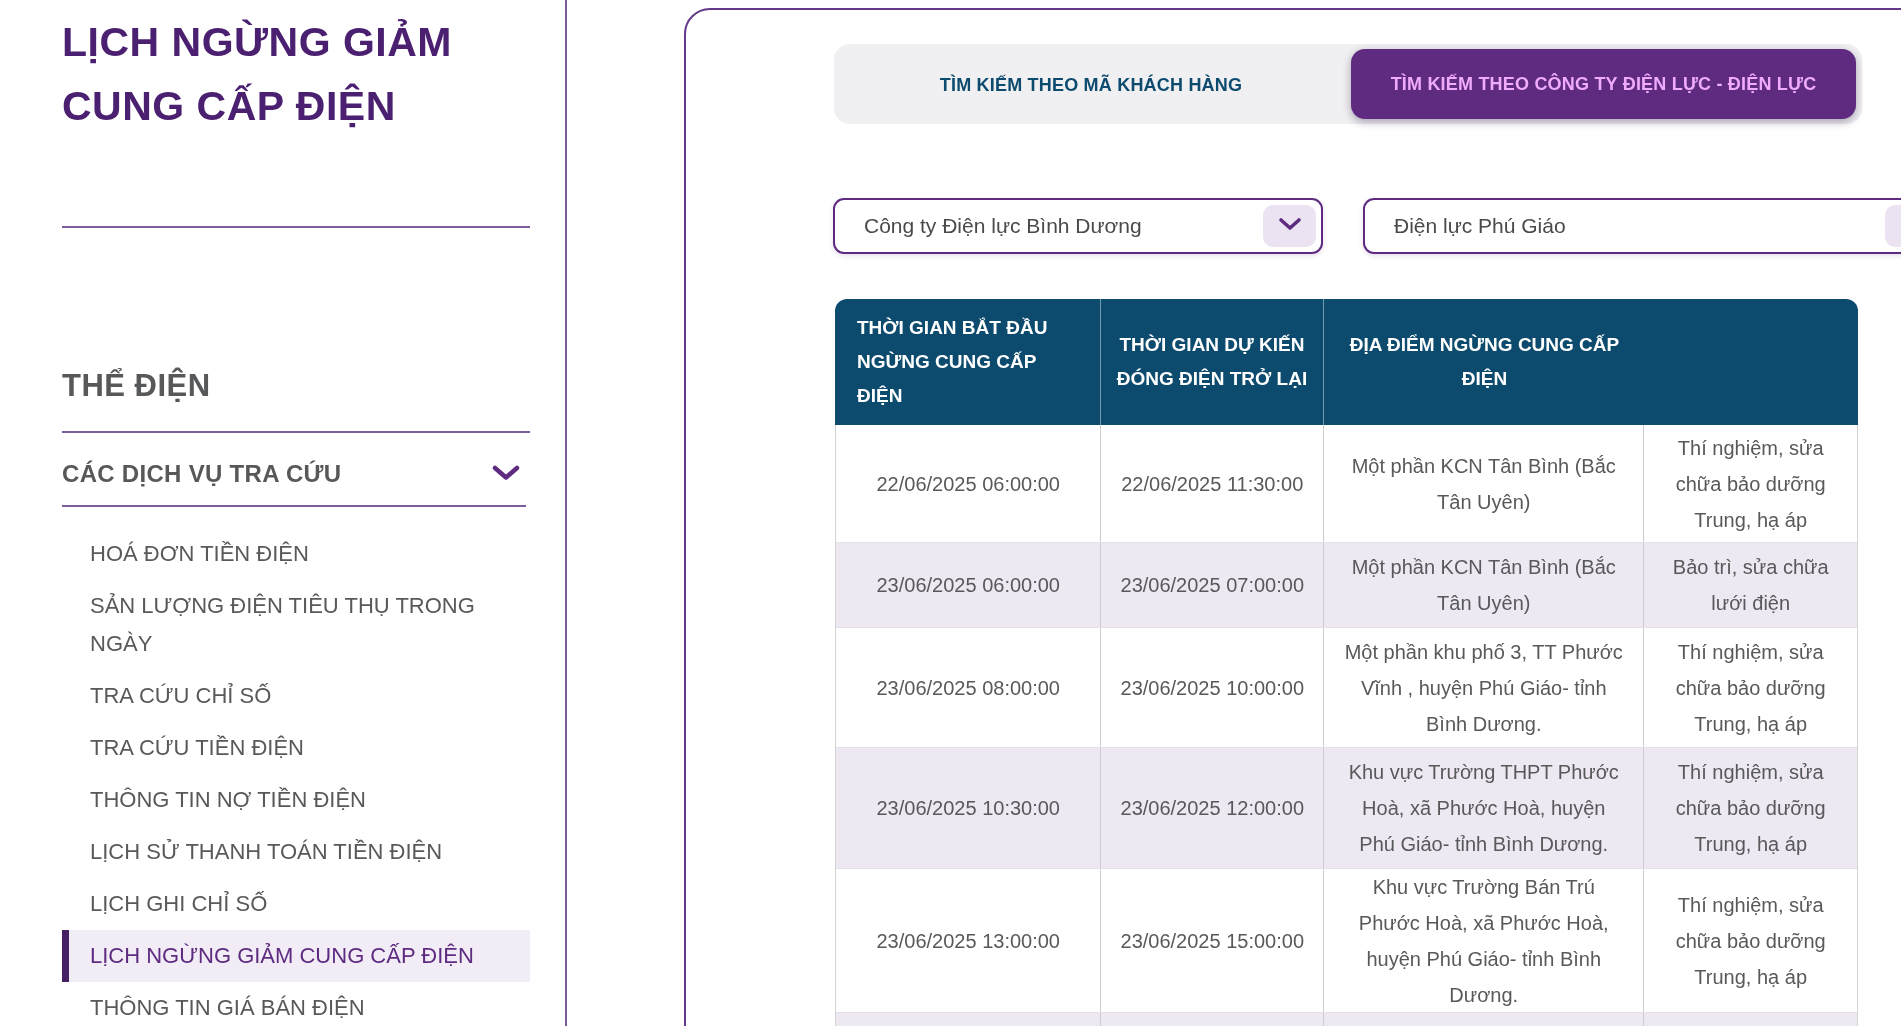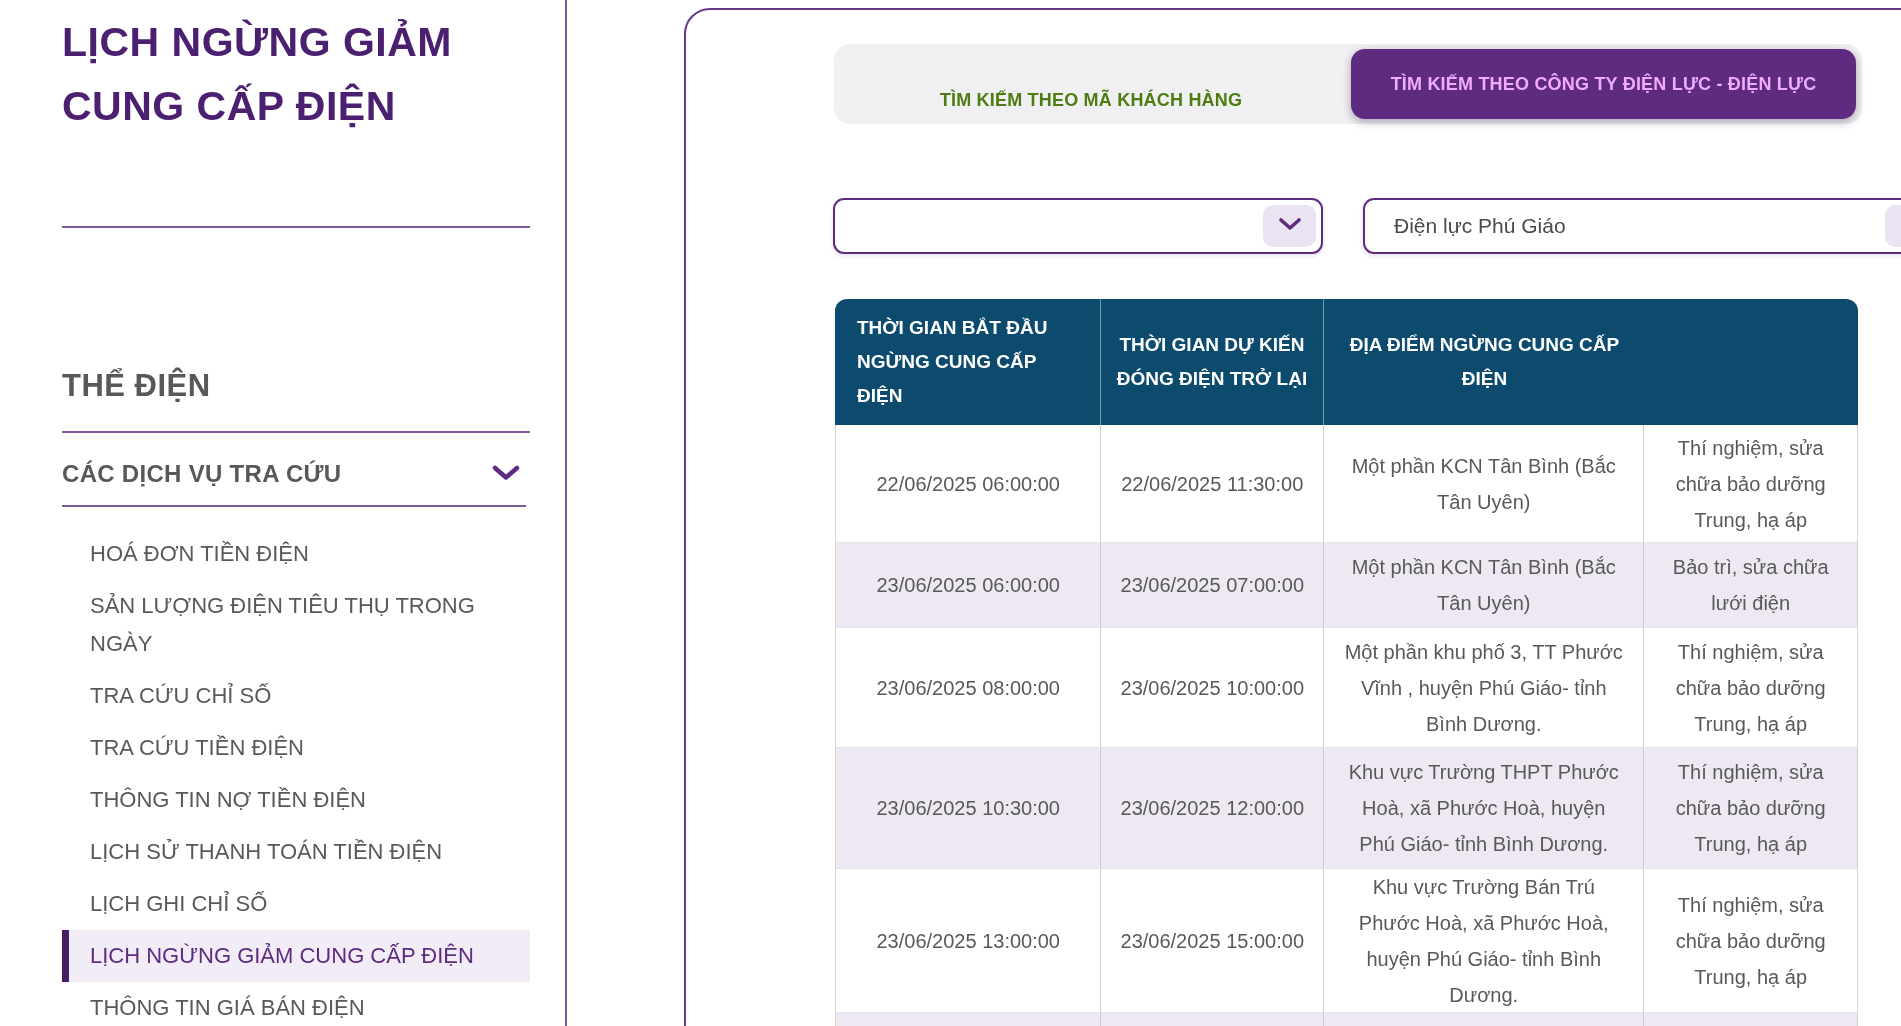--- a/index.html
+++ b/index.html
@@ -28,23 +28,23 @@
   .menu-item.selected { background:#f1ecf6; color:#5e2b80;
                         border-left:7px solid #451e63; padding-left:21px; }
 
   
   .panel { position:absolute; left:684px; top:8px; width:1400px; height:1140px;
            border:2px solid #653a8b; border-radius:26px; background:#ffffff; }
 
   
   .tabbar { position:absolute; left:834px; top:44px; width:1028px; height:80px;
             background:#f0eff1; border-radius:16px; }
-  .tab-inactive { position:absolute; left:0; top:16px; width:514px; height:80px;
+  .tab-inactive { position:absolute; left:0; top:1px; width:514px; height:80px;
                   display:flex; align-items:center; justify-content:center;
-                  font-size:18px; font-weight:bold; color:#4d7c0f; letter-spacing:.2px;
+                  font-size:18px; font-weight:bold; color:#0c4a6e; letter-spacing:.2px;
                   cursor:pointer; }
   .tab-active { position:absolute; right:6px; top:5px; bottom:5px; width:505px;
                 background:#5e2b80; border-radius:14px;
                 display:flex; align-items:center; justify-content:center;
                 font-size:18px; font-weight:bold; color:#f0abfc; letter-spacing:.2px;
                 box-shadow:0 3px 8px rgba(40,20,60,.35); cursor:pointer; }
 
   
   .dropdown { position:absolute; top:198px; height:56px; background:#ffffff;
               border:2px solid #5e2b80; border-radius:11px;
@@ -113,20 +113,21 @@
   </nav>
 
 <div class="panel"></div>
 
 <div class="tabbar">
   <div class="tab-inactive">TÌM KIẾM THEO MÃ KHÁCH HÀNG</div>
   <div class="tab-active">TÌM KIẾM THEO CÔNG TY ĐIỆN LỰC - ĐIỆN LỰC</div>
 </div>
 
 <div class="dropdown dd1">
+  <span class="dd-value">Công ty Điện lực Bình Dương</span>
   <span class="dd-btn">
     <span>
       <svg width="24" height="14" viewBox="0 0 24 14">
         <polyline points="3,3 12,11 21,3" fill="none" stroke="#5e2b80" stroke-width="3.6" stroke-linecap="round" stroke-linejoin="round"></polyline>
       </svg>
     </span>
   </span>
 </div>
 
 <div class="dropdown dd2">

